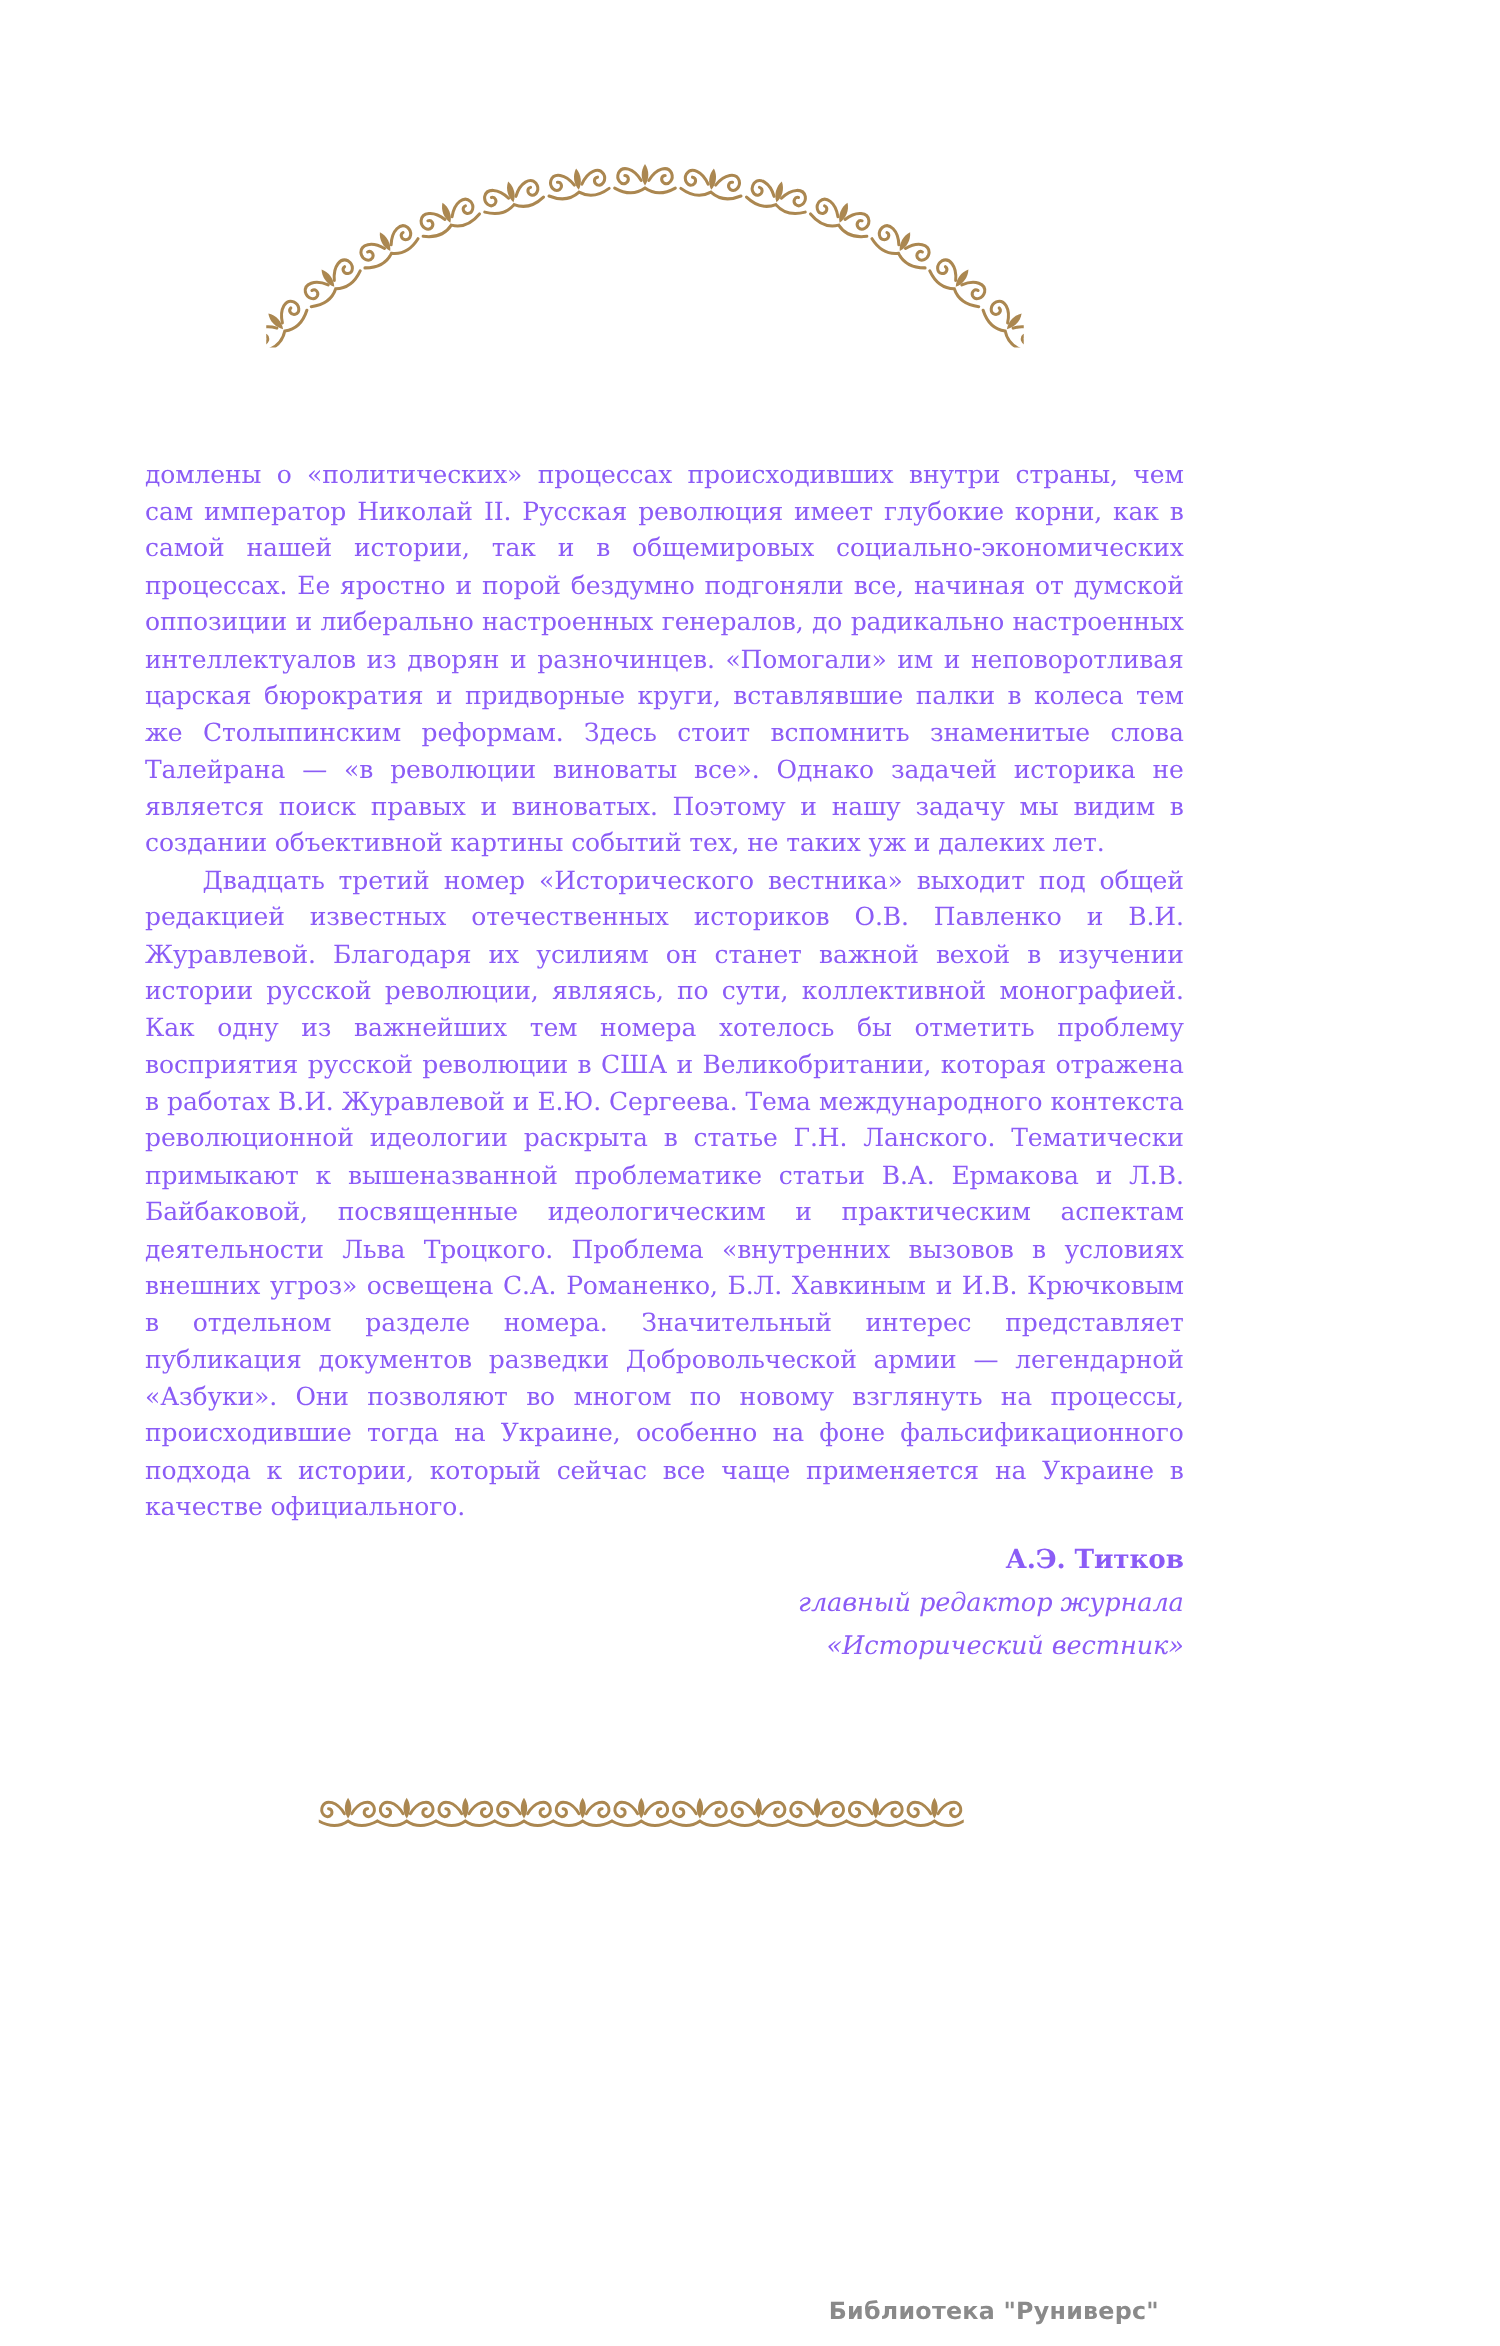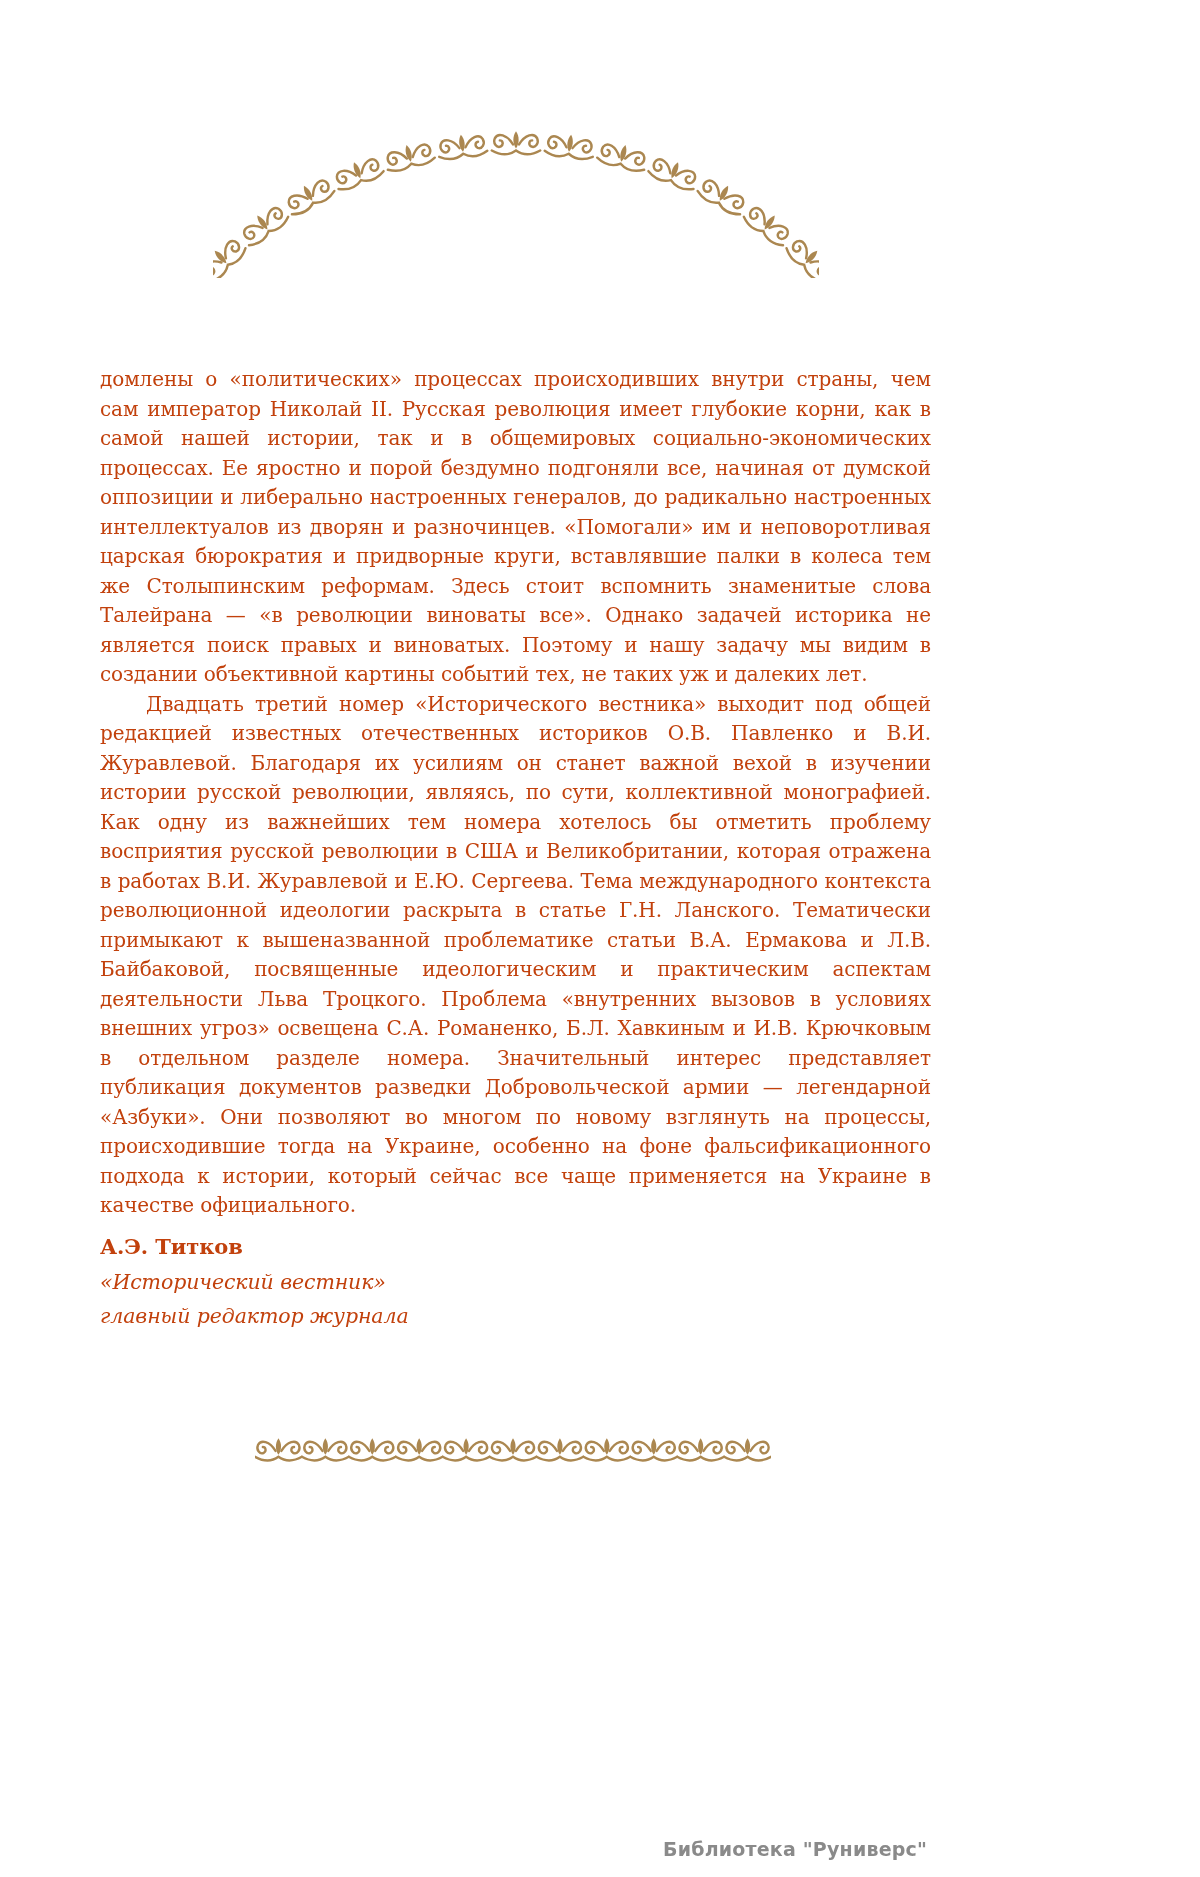--- a/index.html
+++ b/index.html
@@ -21,34 +21,35 @@
   }
   .bottom-ornament {
     position: absolute;
     left: 255px;
     top: 1430px;
     width: 516px;
     height: 36px;
   }
   .content {
     position: absolute;
-    left: 100px;
+    left: 116px;
     top: 365px;
     width: 831px;
-    color: #c2410c;
+    color: #8b5cf6;
     font-size: 20px;
     line-height: 29.5px;
     text-align: justify;
     letter-spacing: -0.1px;
     hyphens: auto;
   }
   .content p { margin: 0; }
   .content p.indent { text-indent: 46px; }
   .signature {
     margin-top: 8px;
+    text-align: right;
   }
   .sig-name {
     font-weight: bold;
     font-size: 21px;
     line-height: 36px;
   }
   .sig-role {
     font-style: italic;
     font-size: 20.5px;
     line-height: 34px;
@@ -92,22 +93,22 @@
     <use href="#m" transform="translate(549.1,96.1) rotate(36.1)"></use>
     <use href="#m" transform="translate(590.1,130.1) rotate(43.3)"></use>
   </svg>
 
   <div class="content">
     <p>домлены о «политических»  процессах происходивших внутри страны, чем сам император Николай II. Русская революция имеет глубокие корни, как в самой нашей истории, так и в общемировых социально-экономических процессах. Ее яростно и порой бездумно подгоняли все, начиная от думской оппозиции и либерально настроенных  генералов, до радикально настроенных интеллектуалов из дворян и разночинцев. «Помогали»  им и  неповоротливая царская бюрократия и придворные круги, вставлявшие палки в колеса тем же Столыпинским реформам. Здесь стоит вспомнить знаменитые слова Талейрана — «в революции виноваты все». Однако задачей историка не является поиск правых и виноватых. Поэтому и нашу задачу мы видим в создании объективной картины событий тех, не таких уж и далеких лет.</p>
     <p class="indent">Двадцать третий номер «Исторического вестника» выходит под общей редакцией известных отечественных историков О.В. Павленко и В.И. Журавлевой. Благодаря их усилиям он станет важной вехой в изучении истории русской революции, являясь, по сути, коллективной монографией. Как одну из важнейших тем номера хотелось бы отметить проблему восприятия русской революции в США и Великобритании, которая отражена в работах В.И. Журавлевой и Е.Ю. Сергеева. Тема международного контекста революционной идеологии раскрыта в статье Г.Н. Ланского. Тематически примыкают к вышеназванной проблематике статьи В.А. Ермакова и Л.В. Байбаковой, посвященные идеологическим и практическим аспектам деятельности Льва Троцкого. Проблема «внутренних вызовов в условиях внешних угроз» освещена С.А. Романенко, Б.Л. Хавкиным и И.В. Крючковым в отдельном разделе номера. Значительный интерес представляет публикация документов разведки Добровольческой армии — легендарной «Азбуки». Они позволяют во многом по новому взглянуть на процессы, происходившие тогда на Украине, особенно на фоне фальсификационного подхода к истории, который сейчас все чаще применяется на Украине в качестве официального.</p>
 
     <div class="signature">
       <div class="sig-name">А.Э. Титков</div>
+      <div class="sig-role">главный редактор журнала</div>
       <div class="sig-role">«Исторический вестник»</div>
-      <div class="sig-role">главный редактор журнала</div>
     </div>
   </div>
 
   <svg class="bottom-ornament" viewBox="0 0 528 36" aria-hidden="true">
     <use href="#m" transform="translate(24,20)"></use>
     <use href="#m" transform="translate(72,20)"></use>
     <use href="#m" transform="translate(120,20)"></use>
     <use href="#m" transform="translate(168,20)"></use>
     <use href="#m" transform="translate(216,20)"></use>
     <use href="#m" transform="translate(264,20)"></use>

